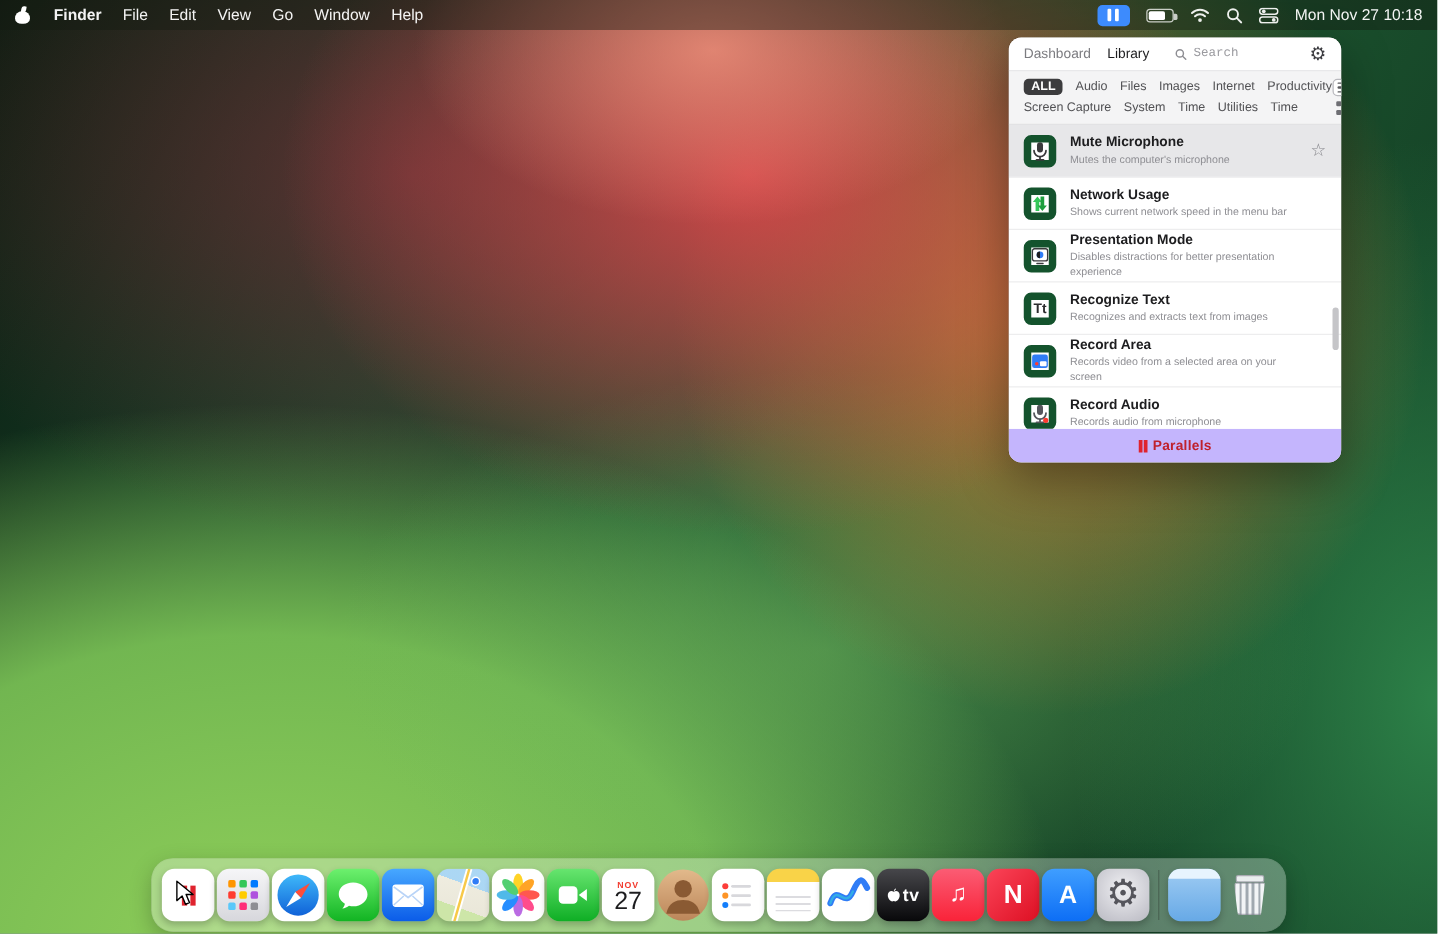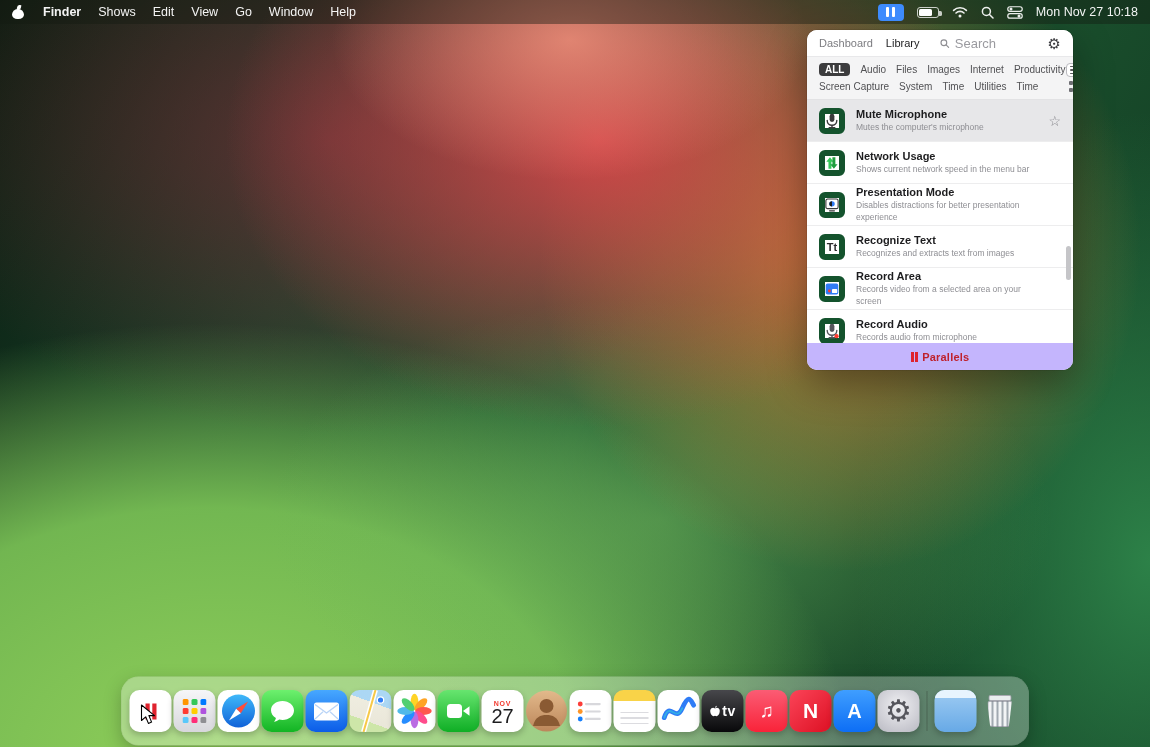--- a/index.html
+++ b/index.html
@@ -37,22 +37,22 @@
   .mb-clock { font-size: 12.5px; }
 
   
   .popover { position: absolute; left: 807px; top: 30px; width: 266px; height: 340px; z-index: 15;
     background: #fff; border-radius: 10px; overflow: hidden; display: flex; flex-direction: column;
     box-shadow: 0 14px 38px rgba(0,0,0,.38), 0 0 0 .5px rgba(0,0,0,.15); }
   .pop-header { height: 26px; flex: none; display: flex; align-items: center; padding: 0 12px; gap: 13px; background:#fff; }
   .tab { font-size: 11px; color: #7c7c80; cursor: default; }
   .tab.active { color: #1d1d1f; font-weight: 400; }
   .pop-search { flex: 1; display: flex; align-items: center; gap: 5px; margin-left: 8px; }
-  .pop-search input { border: none; outline: none; background: transparent; font-size: 13px; width: 100%; color:#333;
-    font-family: Liberation Sans, sans-serif; }
+  .pop-search input { border: none; outline: none; background: transparent; font-size: 10px; width: 100%; color:#333;
+    font-family: Liberation Mono, monospace; }
   .pop-search input::placeholder { color: #9a9a9f; }
   .gear-btn { font-size: 15px; line-height: 1; color: #3c3c40; }
 
   .filterbar { flex: none; background: #f4f4f5; border-top: 1px solid #e8e8ea; border-bottom: 1px solid #e2e2e4;
     padding: 6px 12px 7px 12px; display: flex; align-items: flex-start; }
   .chips { display: flex; flex-direction: column; gap: 5px; }
   .chip-row { display: flex; gap: 10px; align-items: center; }
   .chip { font-size: 10px; color: #515154; white-space: nowrap; }
   .chip.active { background: #3c3c3e; color: #fff; font-weight: 700; padding: 1px 6px; border-radius: 4px; }
   .view-toggles { margin-left: auto; display: flex; flex-direction: column; align-items: center; gap: 4px; }
@@ -73,21 +73,21 @@
   .tool-desc { font-size: 8.5px; color: #8e8e93; line-height: 1.3; max-width: 186px; }
   .fav-star { margin-left: auto; font-size: 14px; color: #86868b; }
   .scrollthumb { position: absolute; right: 2px; top: 146px; width: 5px; height: 34px; border-radius: 2.5px; background: #c5c5c8; }
 
   .pop-footer { flex: none; height: 27px; display: flex; align-items: center; justify-content: center; gap: 4px; background: #c4b5fd; }
   .pbars { display: flex; gap: 1.5px; }
   .pbars i { display: block; width: 3px; height: 10px; background: #df232e; }
   .pbrand { font-size: 11px; font-weight: 700; color: #bf212c; letter-spacing: .2px; }
 
   
-  .dock { position: absolute; left: 50%; transform: translateX(-50%); bottom: 2px; height: 68px; z-index: 20;
+  .dock { position: absolute; left: 50%; transform: translateX(-50%); bottom: 2px; height: 58px; z-index: 20;
     display: flex; align-items: center; gap: 2px; padding: 0 8px; border-radius: 17px;
     background: rgba(255,255,255,.30); box-shadow: 0 0 0 .5px rgba(255,255,255,.35), 0 6px 18px rgba(0,0,0,.25); }
   .di { width: 42px; height: 42px; border-radius: 10px; flex: none; position: relative;
     display: flex; align-items: center; justify-content: center; box-shadow: 0 3px 6px rgba(0,0,0,.22); }
   .dock-divider { width: 1px; height: 40px; background: rgba(40,45,40,.35); margin: 0 5px; flex: none; }
 
   .di-toolbox { background: #fff; }
   .di-launchpad { background: linear-gradient(#f6f6f8, #d7d7dc); }
   .di-safari { background: #fff; }
   .di-messages { background: linear-gradient(#6df06e, #12b423); }
@@ -133,21 +133,21 @@
 </style>
 </head>
 <body>
 
 <div class="screen">
 
   <div class="menubar">
     <div class="mb-left">
       <span class="apple-logo"></span>
       <span class="mb-app">Finder</span>
-      <span class="mb-item">Shows</span>
+      <span class="mb-item">File</span>
       <span class="mb-item">Edit</span>
       <span class="mb-item">View</span>
       <span class="mb-item">Go</span>
       <span class="mb-item">Window</span>
       <span class="mb-item">Help</span>
     </div>
     <div class="mb-right">
       <span class="pd-badge">
           <i></i>
           <i></i>

